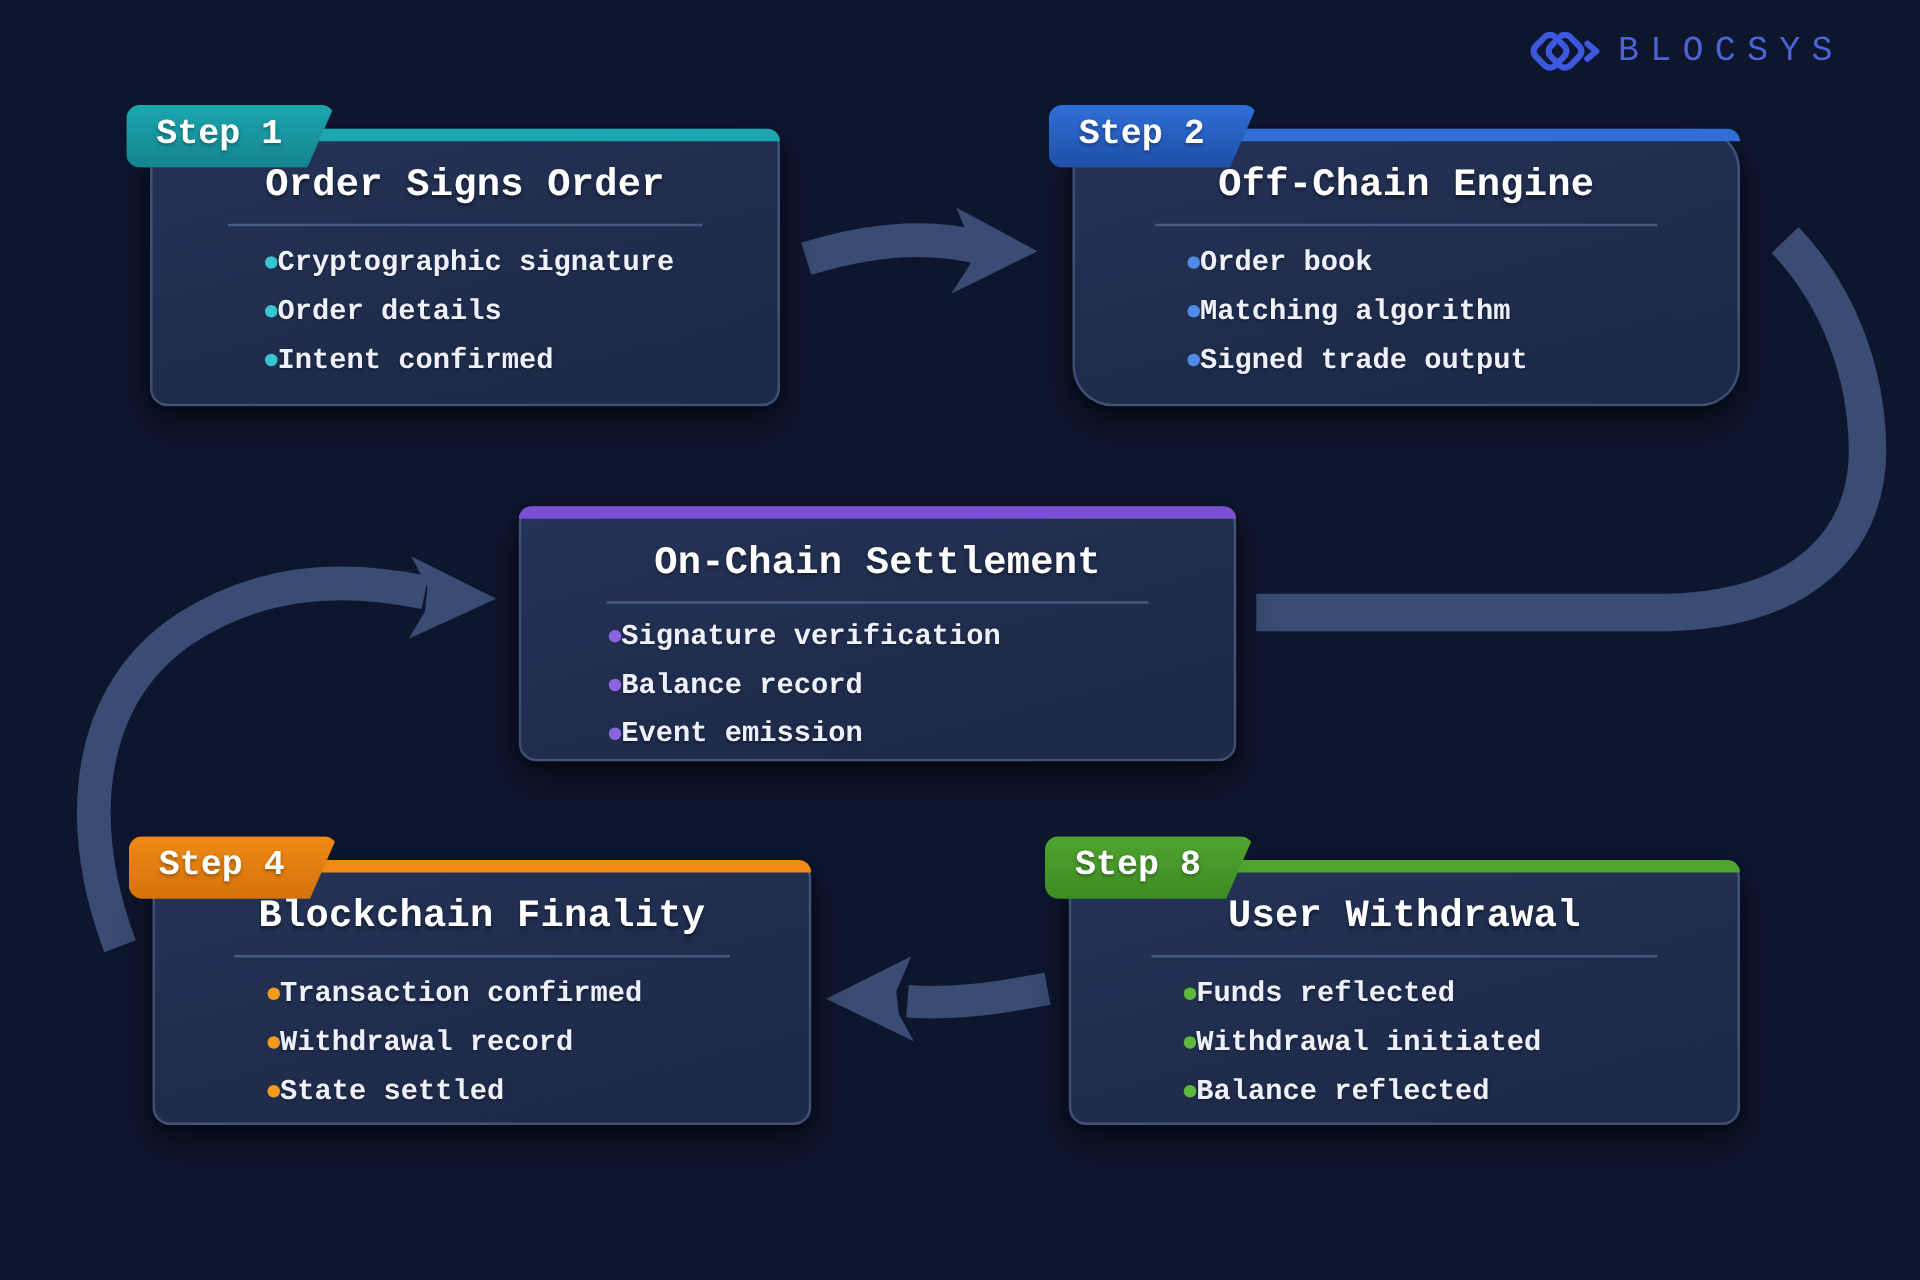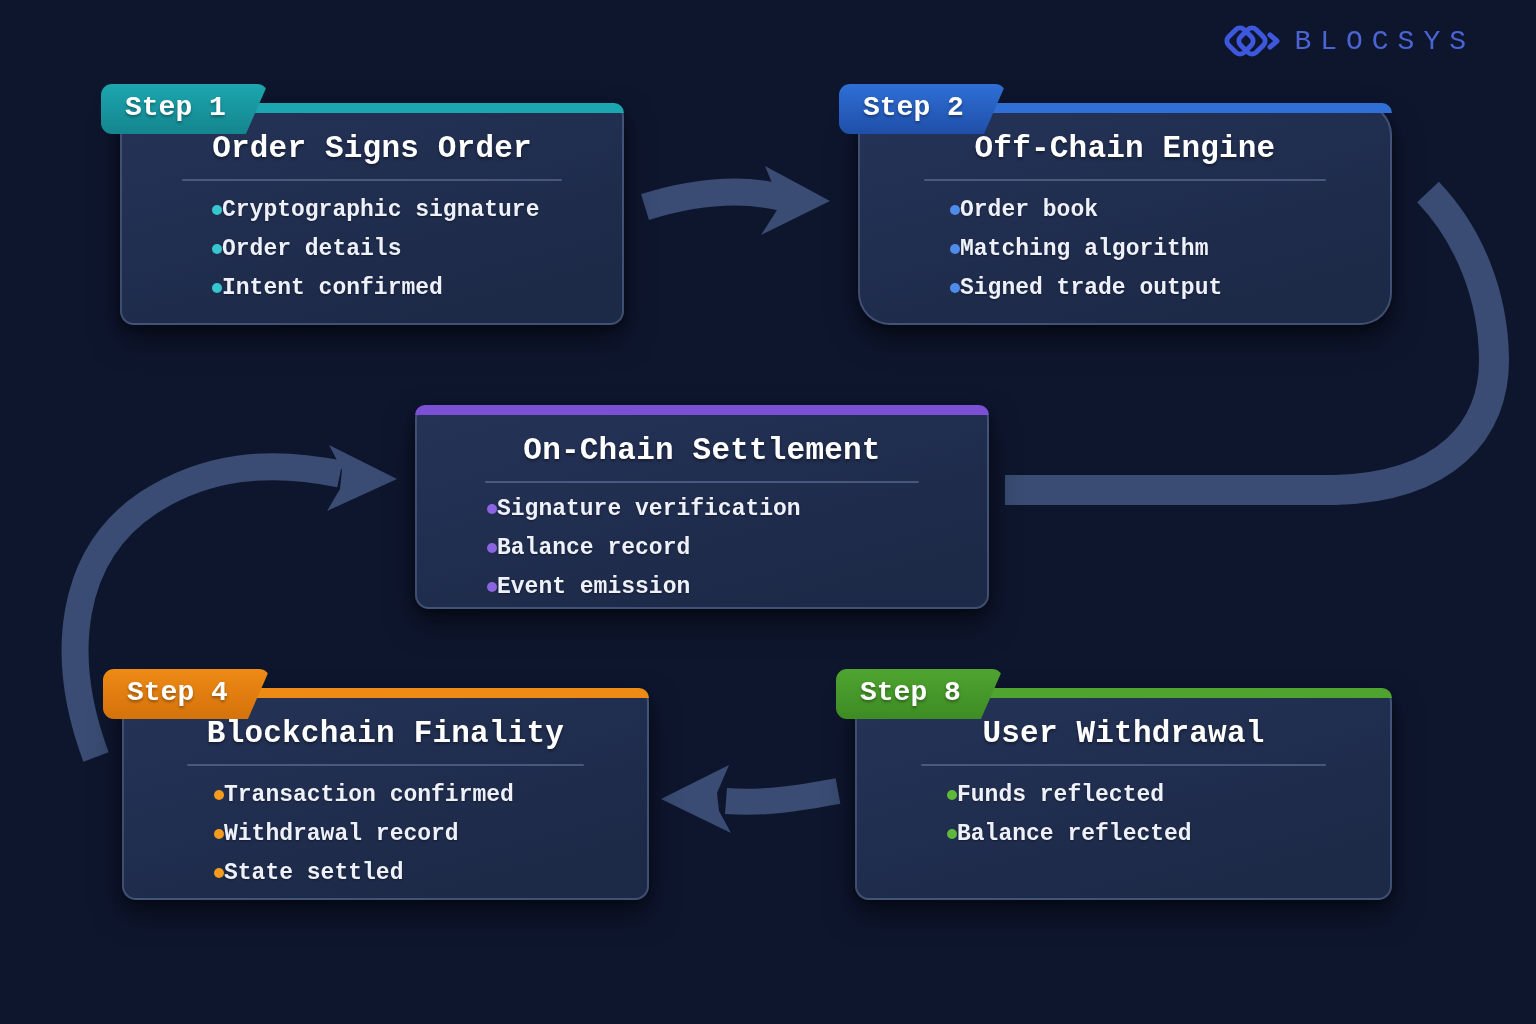--- a/index.html
+++ b/index.html
@@ -208,18 +208,22 @@
     </div>
     <h2>User Withdrawal</h2>
     <div class="divider"></div>
     <ul>
       <li>
           <span class="dot"></span>
           <span>Funds reflected</span>
         </li>
       <li>
           <span class="dot"></span>
+          <span>Withdrawal initiated</span>
+        </li>
+      <li>
+          <span class="dot"></span>
           <span>Balance reflected</span>
         </li>
     </ul>
   </div>
 
 </div>
 
 </body></html>

